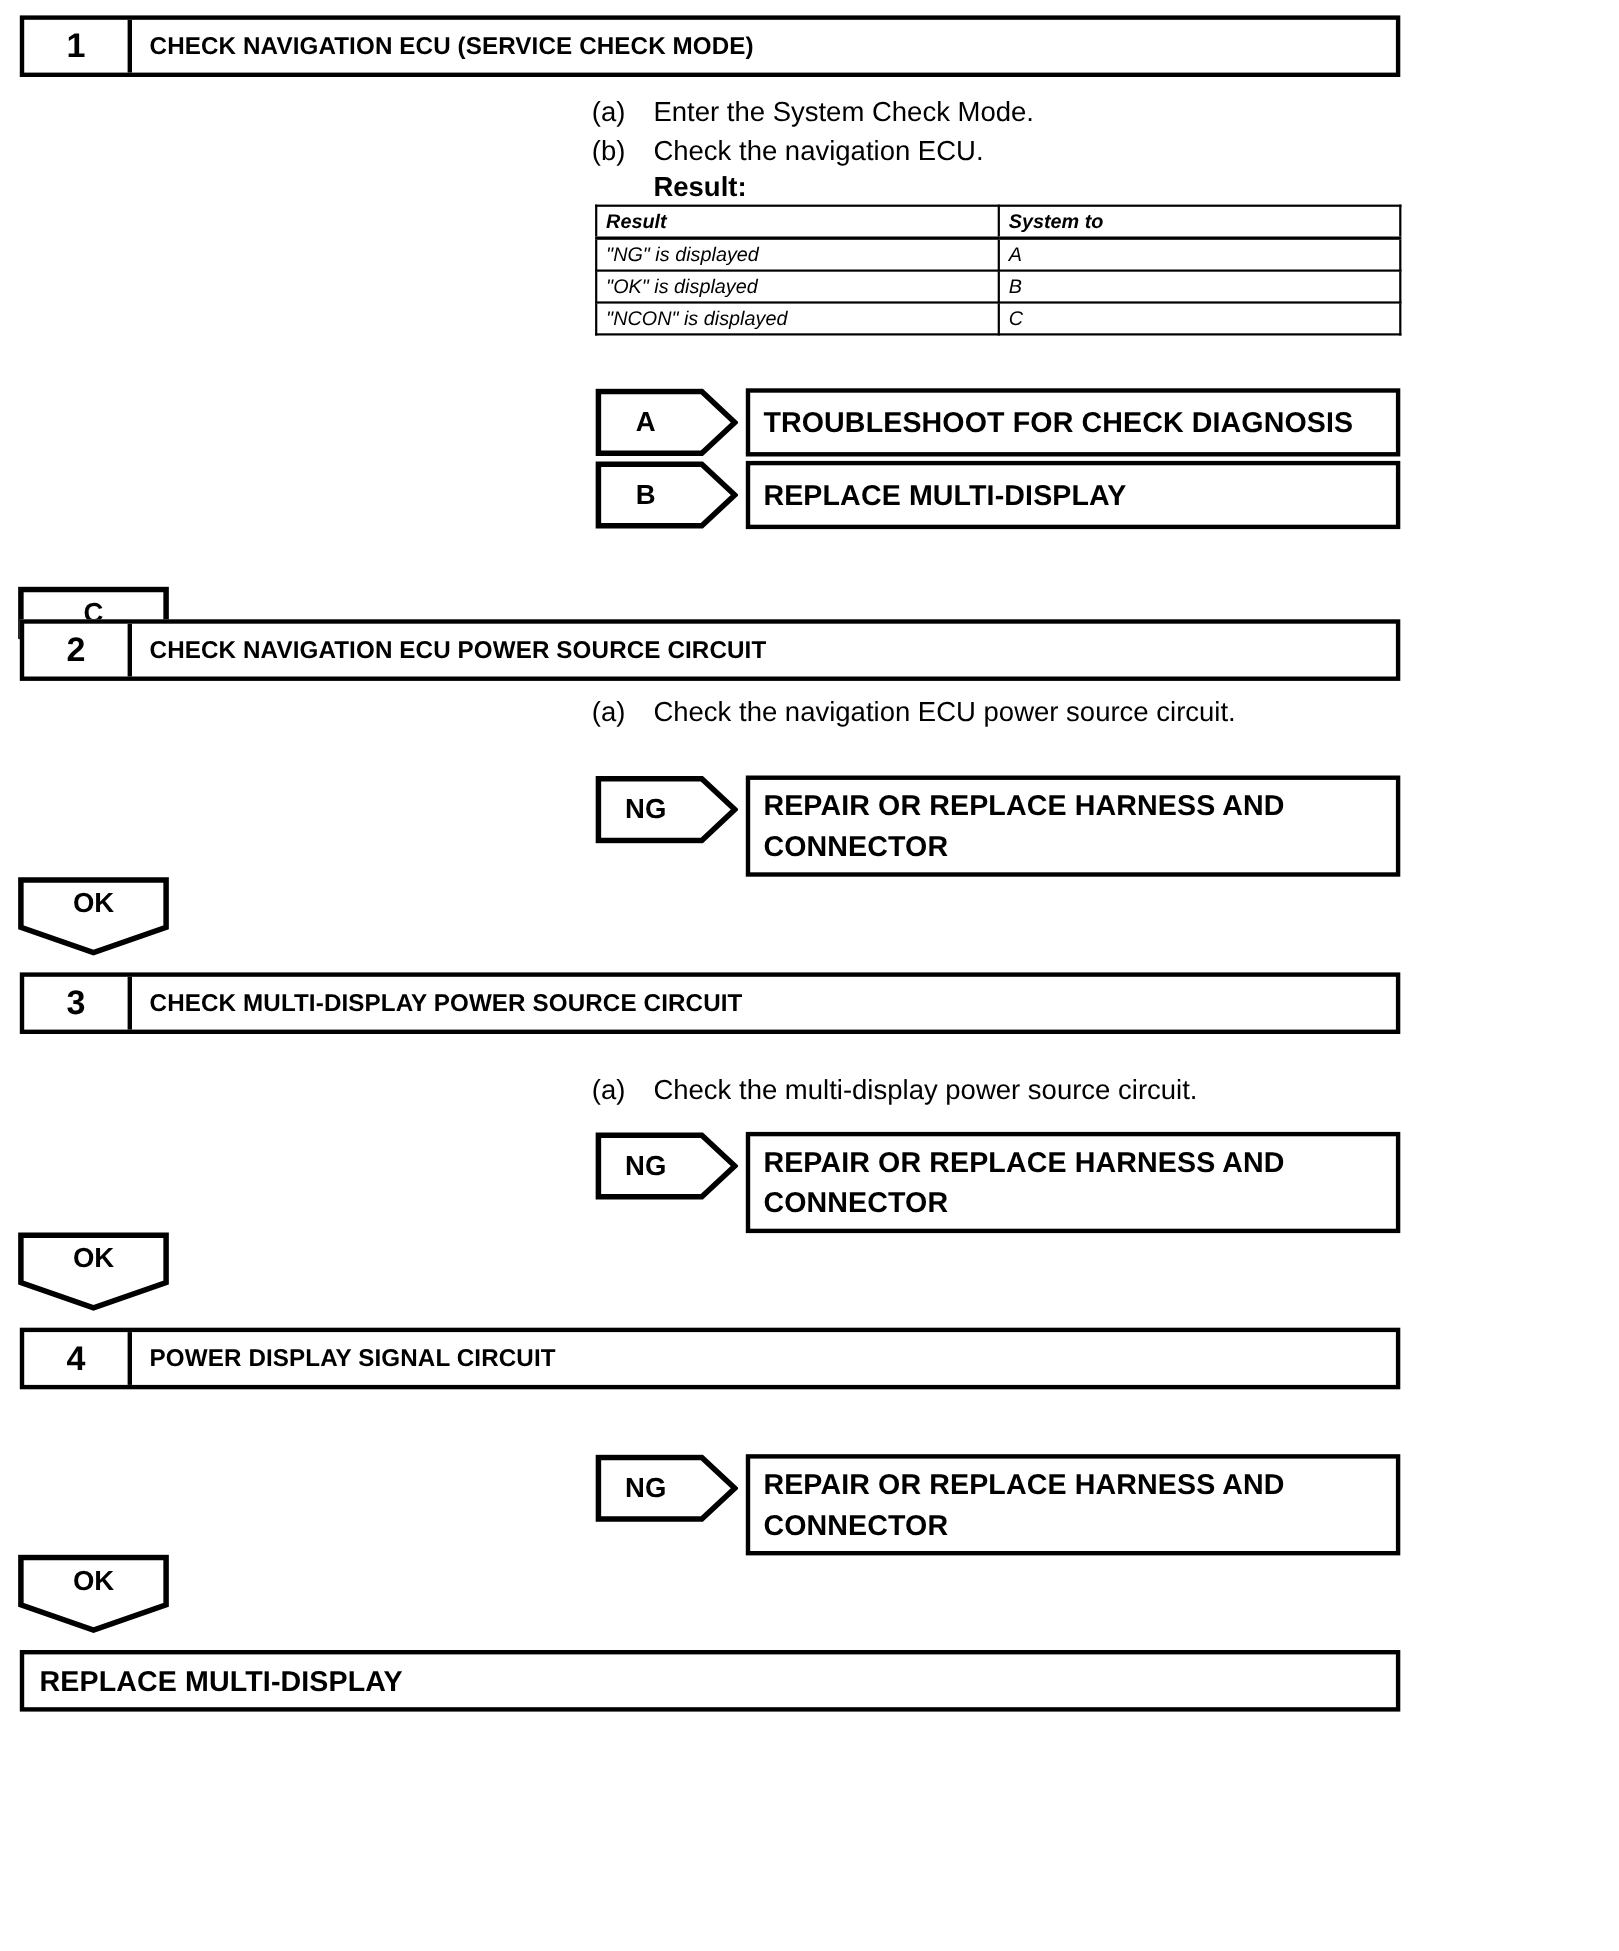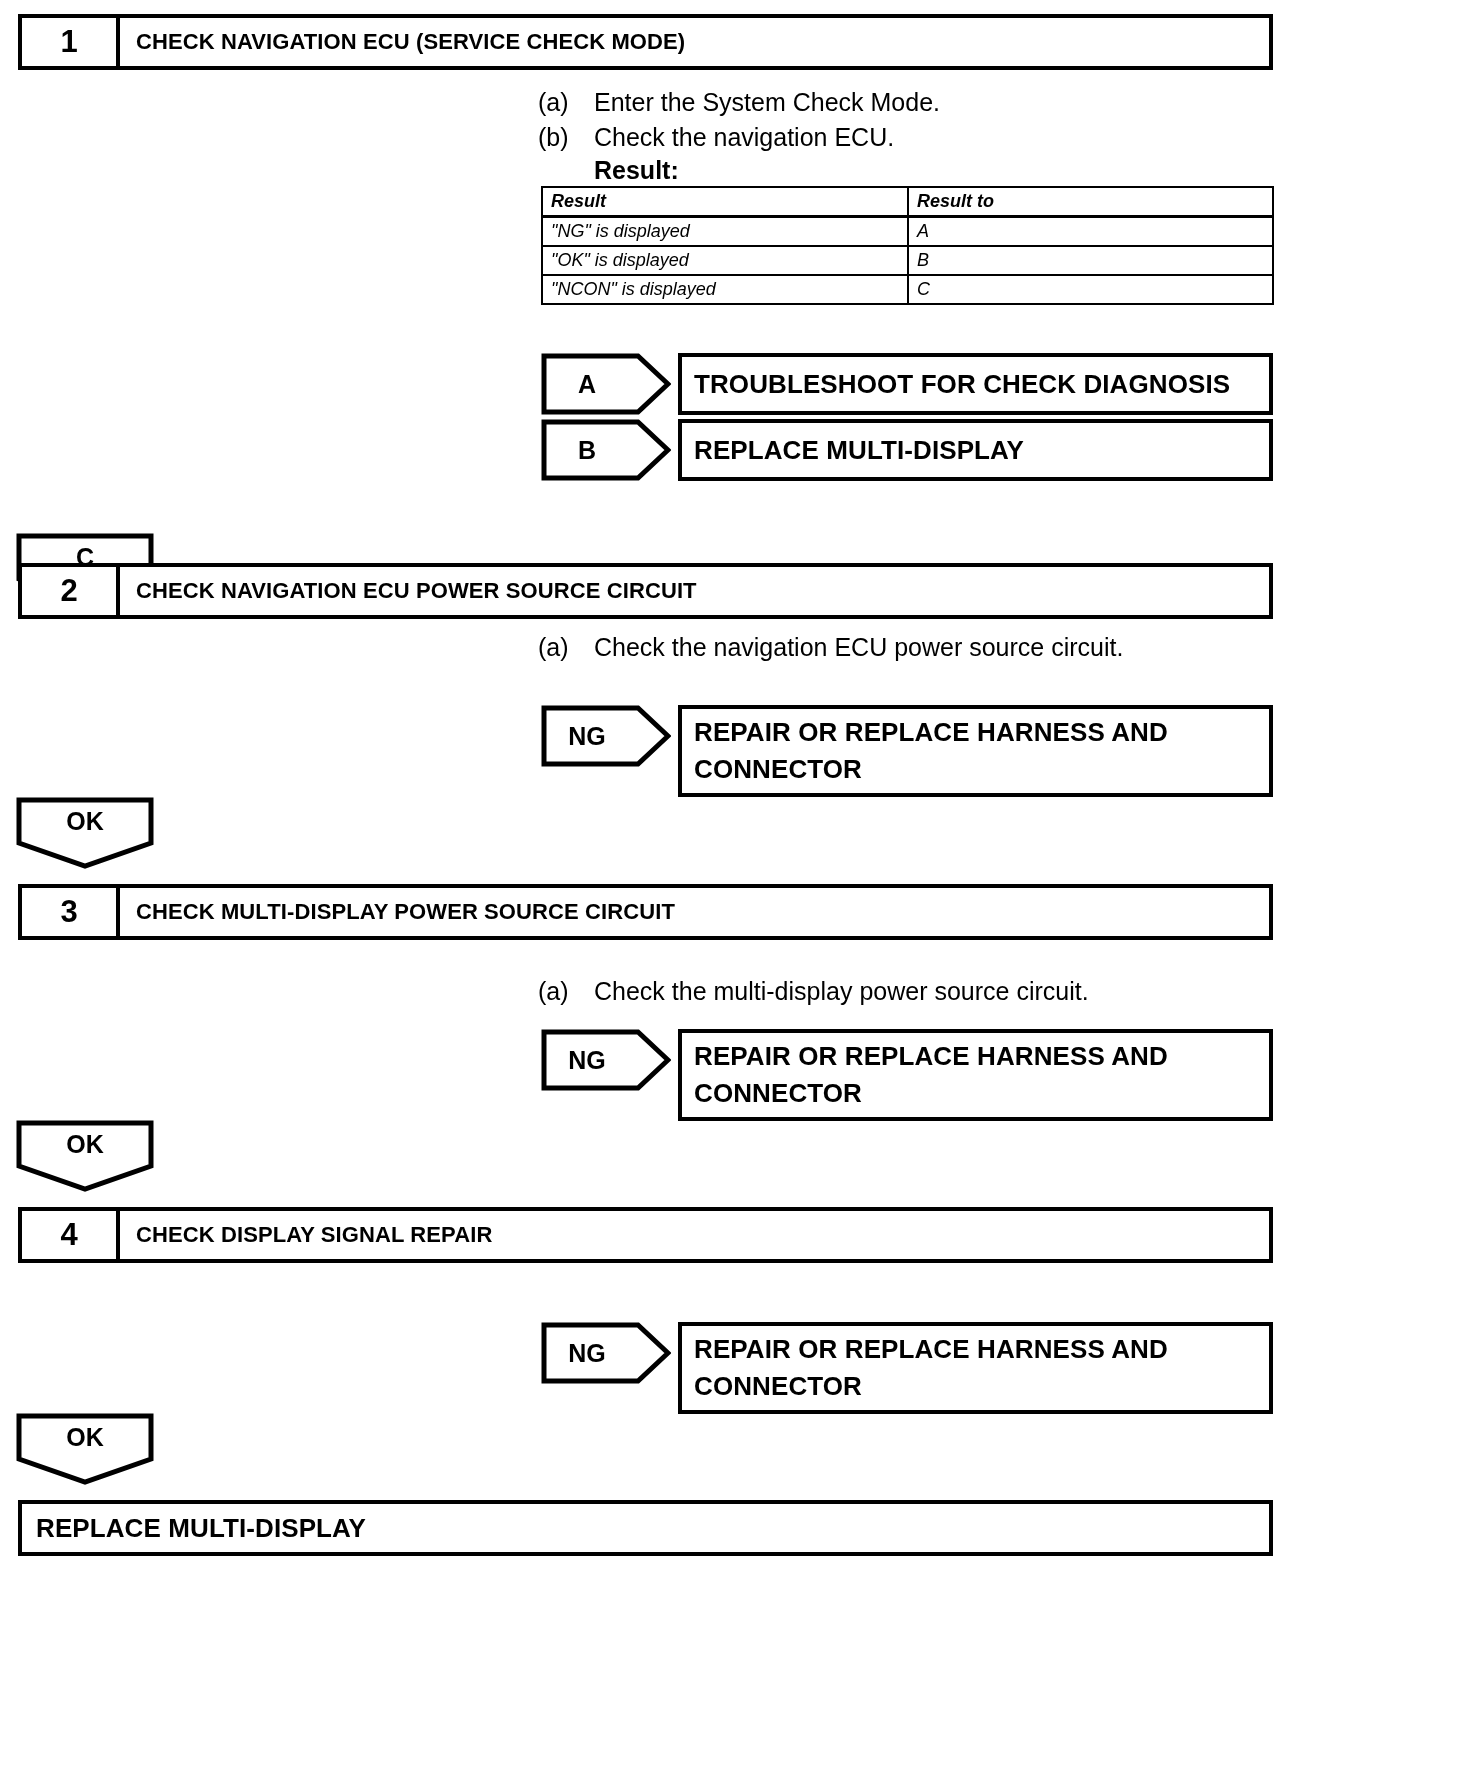--- a/index.html
+++ b/index.html
@@ -192,21 +192,21 @@
   <div class="instr bold" style="left:594px; top:156px;">Result:</div>
 
   <table class="result-table" style="left:541px; top:186px; width:731px;font-style:italic;">
     <colgroup>
       <col style="width:366px;">
       <col style="width:365px;">
     </colgroup>
     <thead>
       <tr>
         <th>Result</th>
-        <th>Result to</th>
+        <th>System to</th>
       </tr>
     </thead>
     <tbody>
       <tr>
         <td>"NG" is displayed</td>
         <td>A</td>
       </tr>
       <tr>
         <td>"OK" is displayed</td>
         <td>B</td>
@@ -294,21 +294,21 @@
 
   <div class="tag-down" style="left:16px; top:1120px;">
     <svg viewBox="0 0 138 72" preserveAspectRatio="none">
       <polygon points="3,3 135,3 135,46 69,69 3,46" fill="#ffffff" stroke="#000000" stroke-width="5"></polygon>
     </svg>
     <div class="tag-label">OK</div>
   </div>
 
   <div class="step-header" style="left:18px; top:1207px; width:1255px; height:56px;">
     <div class="step-num">4</div>
-    <div class="step-title">CHECK DISPLAY SIGNAL REPAIR</div>
+    <div class="step-title">POWER DISPLAY SIGNAL CIRCUIT</div>
   </div>
 
 
   <div class="tag-right" style="left:541px; top:1322px;">
     <svg viewBox="0 0 130 62" preserveAspectRatio="none">
       <polygon points="3,3 97,3 127,31 97,59 3,59" fill="#ffffff" stroke="#000000" stroke-width="5"></polygon>
     </svg>
     <div class="tag-label">NG</div>
   </div>
   <div class="action-box" style="left:678px; top:1322px; width:595px; height:92px;">

